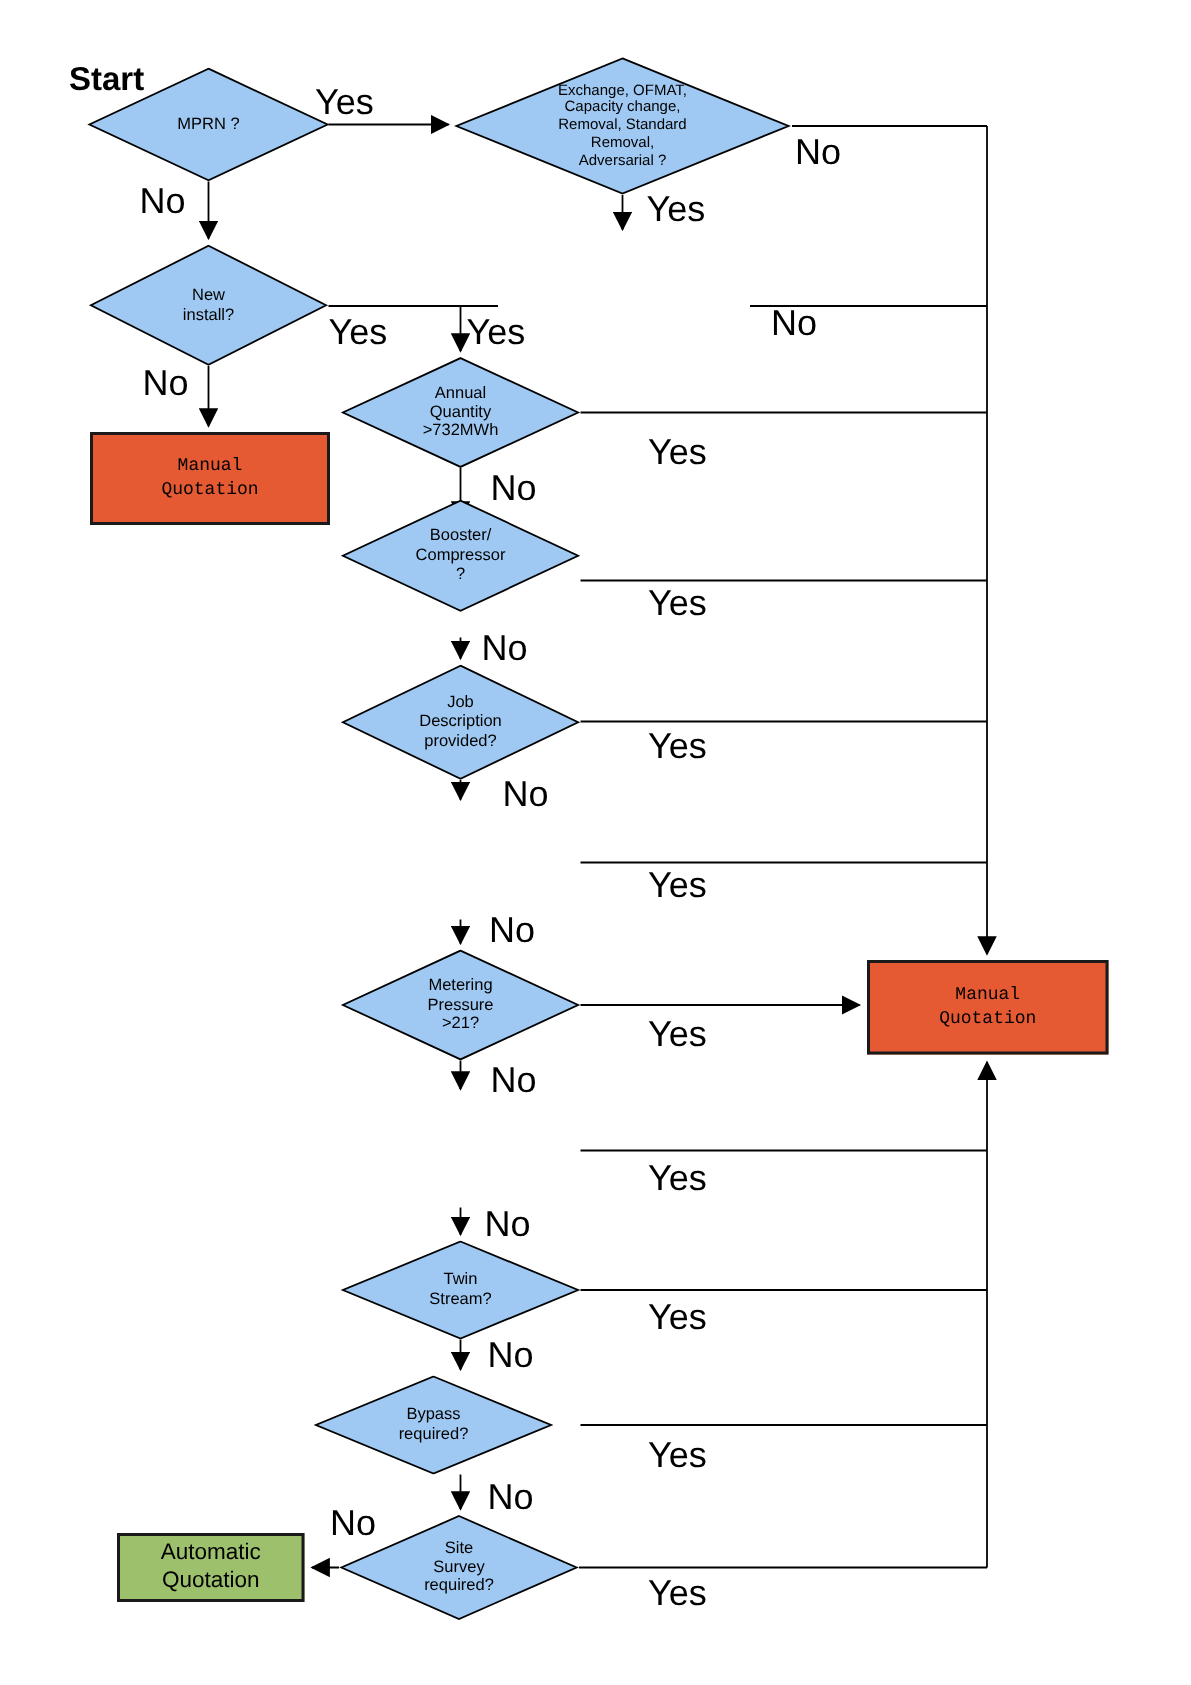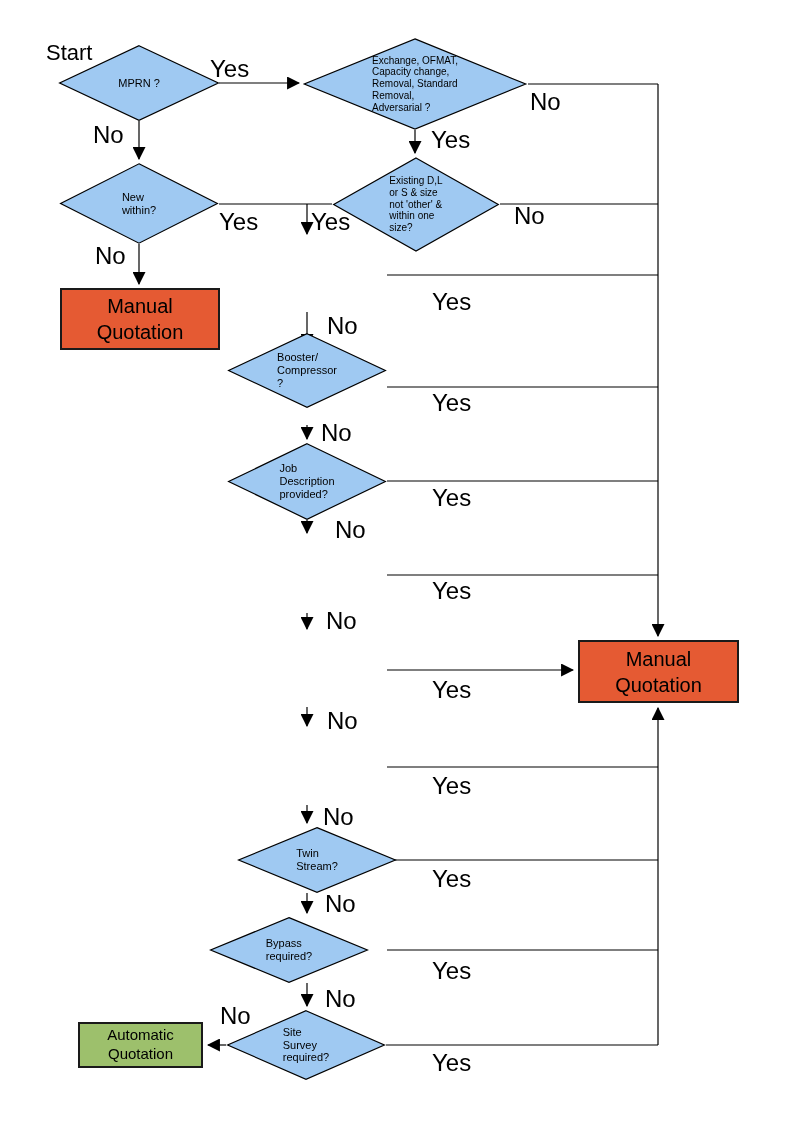--- a/index.html
+++ b/index.html
@@ -14,31 +14,31 @@
     font-family:"Liberation Sans", sans-serif; color:#000; overflow:hidden;
   }
   .wires{position:absolute;left:0;top:0;width:794px;height:1123px;}
   .wires line{stroke:var(--line);stroke-width:1.2;}
   #arrowhead path{fill:var(--line);}
   .node{position:absolute;}
   .diamond .shape{position:absolute;left:0;top:0;width:100%;height:100%;}
   .diamond polygon{fill:var(--decision-fill);stroke:var(--decision-border);stroke-width:1.2;vector-effect:non-scaling-stroke;}
   .ntext{
     position:absolute;left:0;top:0;width:100%;height:100%;
-    display:flex;align-items:center;justify-content:center;
+    display:flex;align-items:center;justify-content:center;text-align:center;
     font-size:11px;line-height:1.18;white-space:pre-line;
   }
   .box{
     position:absolute;display:flex;align-items:center;justify-content:center;
     text-align:center;white-space:pre-line;box-sizing:border-box;
   }
-  .box.manual{background:var(--manual-fill);border:2px solid var(--manual-border);font-size:20px;line-height:1.3;}
+  .box.manual{background:var(--manual-fill);border:2px solid var(--manual-border);font-size:12px;line-height:1.3;font-family:Liberation Mono, monospace;}
   .box.auto{background:var(--auto-fill);border:2px solid var(--auto-border);font-size:15px;line-height:1.25;}
   .elabel{position:absolute;font-size:24px;line-height:1.05;}
-  .start{position:absolute;font-size:22px;font-weight:normal;line-height:1;}
+  .start{position:absolute;font-size:22px;font-weight:bold;line-height:1;}
 </style>
 </head>
 <body>
 
 <div class="canvas">
 
   <svg class="wires">
     <defs>
       <marker id="arrowhead" viewBox="0 0 12 12" markerUnits="userSpaceOnUse" markerWidth="13" markerHeight="13" refX="11" refY="6" orient="auto">
         <path d="M0,0 L12,6 L0,12 Z"></path>
@@ -90,49 +90,55 @@
 Capacity change,
 Removal, Standard
 Removal,
 Adversarial ?</div>
   </div>
   <div class="node diamond" style="left:59px;top:163px;width:160px;height:81px">
     <svg class="shape" viewBox="0 0 100 100" preserveAspectRatio="none">
         <polygon points="50,1 99,50 50,99 1,50"></polygon>
       </svg>
     <div class="ntext">New
-within?</div>
+install?</div>
   </div>
-  <div class="node diamond" style="left:332px;top:157px;width:168px;height:95px">
+  <div class="node diamond" style="left:227px;top:238px;width:160px;height:74px">
     <svg class="shape" viewBox="0 0 100 100" preserveAspectRatio="none">
         <polygon points="50,1 99,50 50,99 1,50"></polygon>
       </svg>
-    <div class="ntext" style="font-size:10px">Existing D,L
-or S &amp; size
-not 'other' &amp;
-within one
-size?</div>
+    <div class="ntext">Annual
+Quantity
+&gt;732MWh</div>
   </div>
   <div class="node diamond" style="left:227px;top:333px;width:160px;height:75px">
     <svg class="shape" viewBox="0 0 100 100" preserveAspectRatio="none">
         <polygon points="50,1 99,50 50,99 1,50"></polygon>
       </svg>
     <div class="ntext">Booster/
 Compressor
 ?</div>
   </div>
   <div class="node diamond" style="left:227px;top:443px;width:160px;height:77px">
     <svg class="shape" viewBox="0 0 100 100" preserveAspectRatio="none">
         <polygon points="50,1 99,50 50,99 1,50"></polygon>
       </svg>
     <div class="ntext">Job
 Description
 provided?</div>
   </div>
-  <div class="node diamond" style="left:237px;top:827px;width:160px;height:66px">
+  <div class="node diamond" style="left:227px;top:633px;width:160px;height:74px">
+    <svg class="shape" viewBox="0 0 100 100" preserveAspectRatio="none">
+        <polygon points="50,1 99,50 50,99 1,50"></polygon>
+      </svg>
+    <div class="ntext">Metering
+Pressure
+&gt;21?</div>
+  </div>
+  <div class="node diamond" style="left:227px;top:827px;width:160px;height:66px">
     <svg class="shape" viewBox="0 0 100 100" preserveAspectRatio="none">
         <polygon points="50,1 99,50 50,99 1,50"></polygon>
       </svg>
     <div class="ntext">Twin
 Stream?</div>
   </div>
   <div class="node diamond" style="left:209px;top:917px;width:160px;height:66px">
     <svg class="shape" viewBox="0 0 100 100" preserveAspectRatio="none">
         <polygon points="50,1 99,50 50,99 1,50"></polygon>
       </svg>

